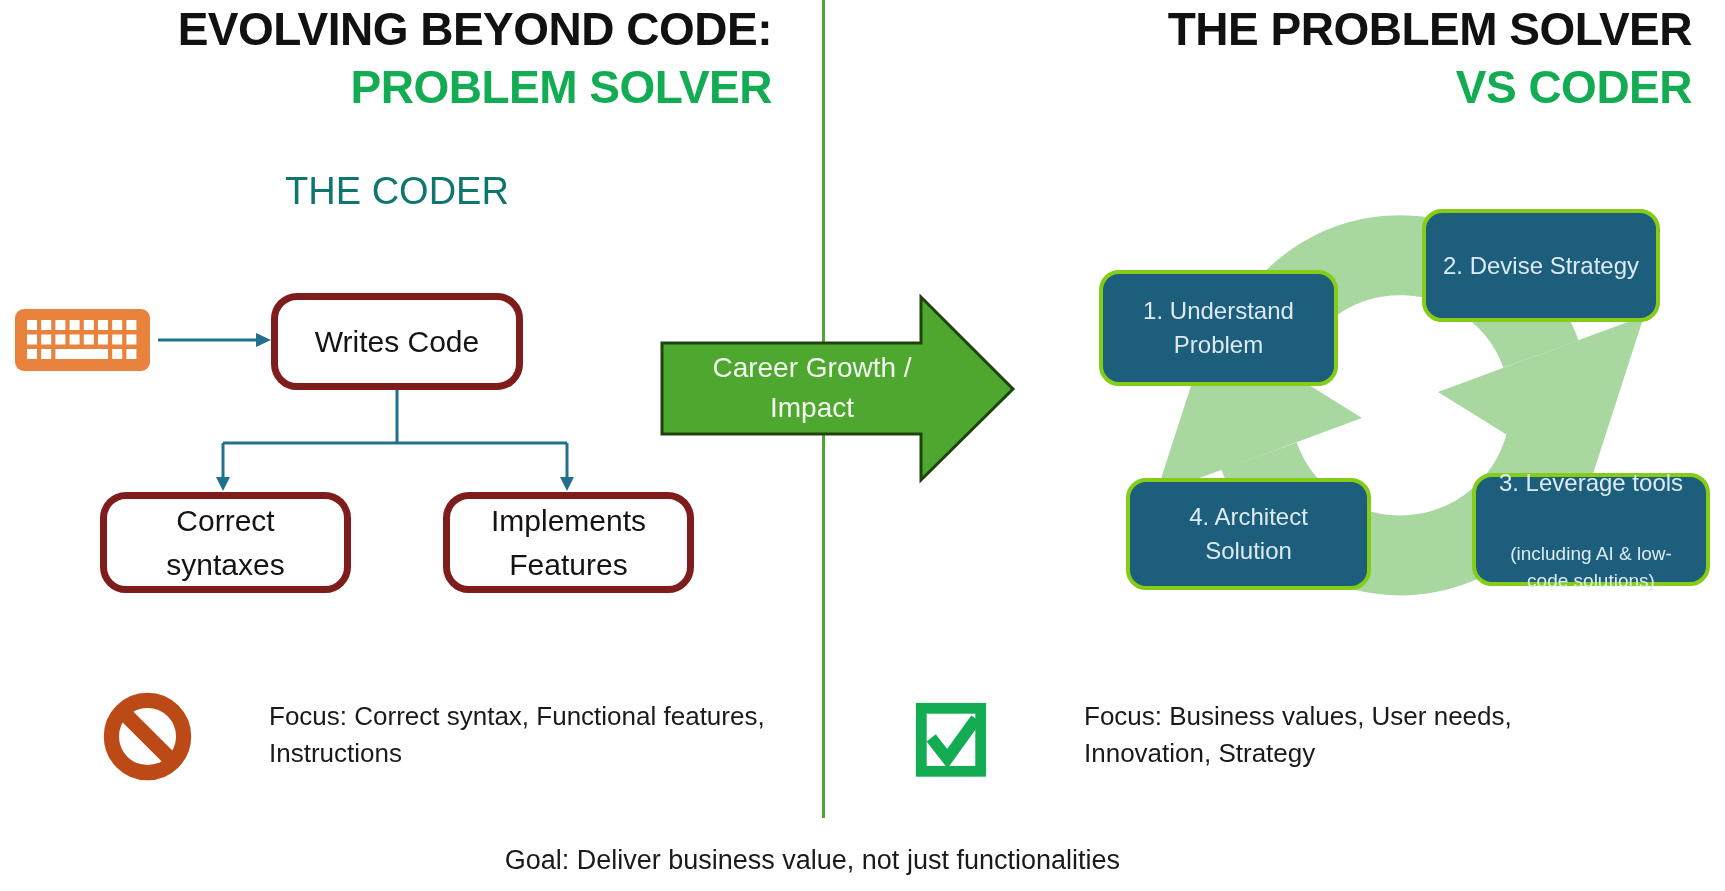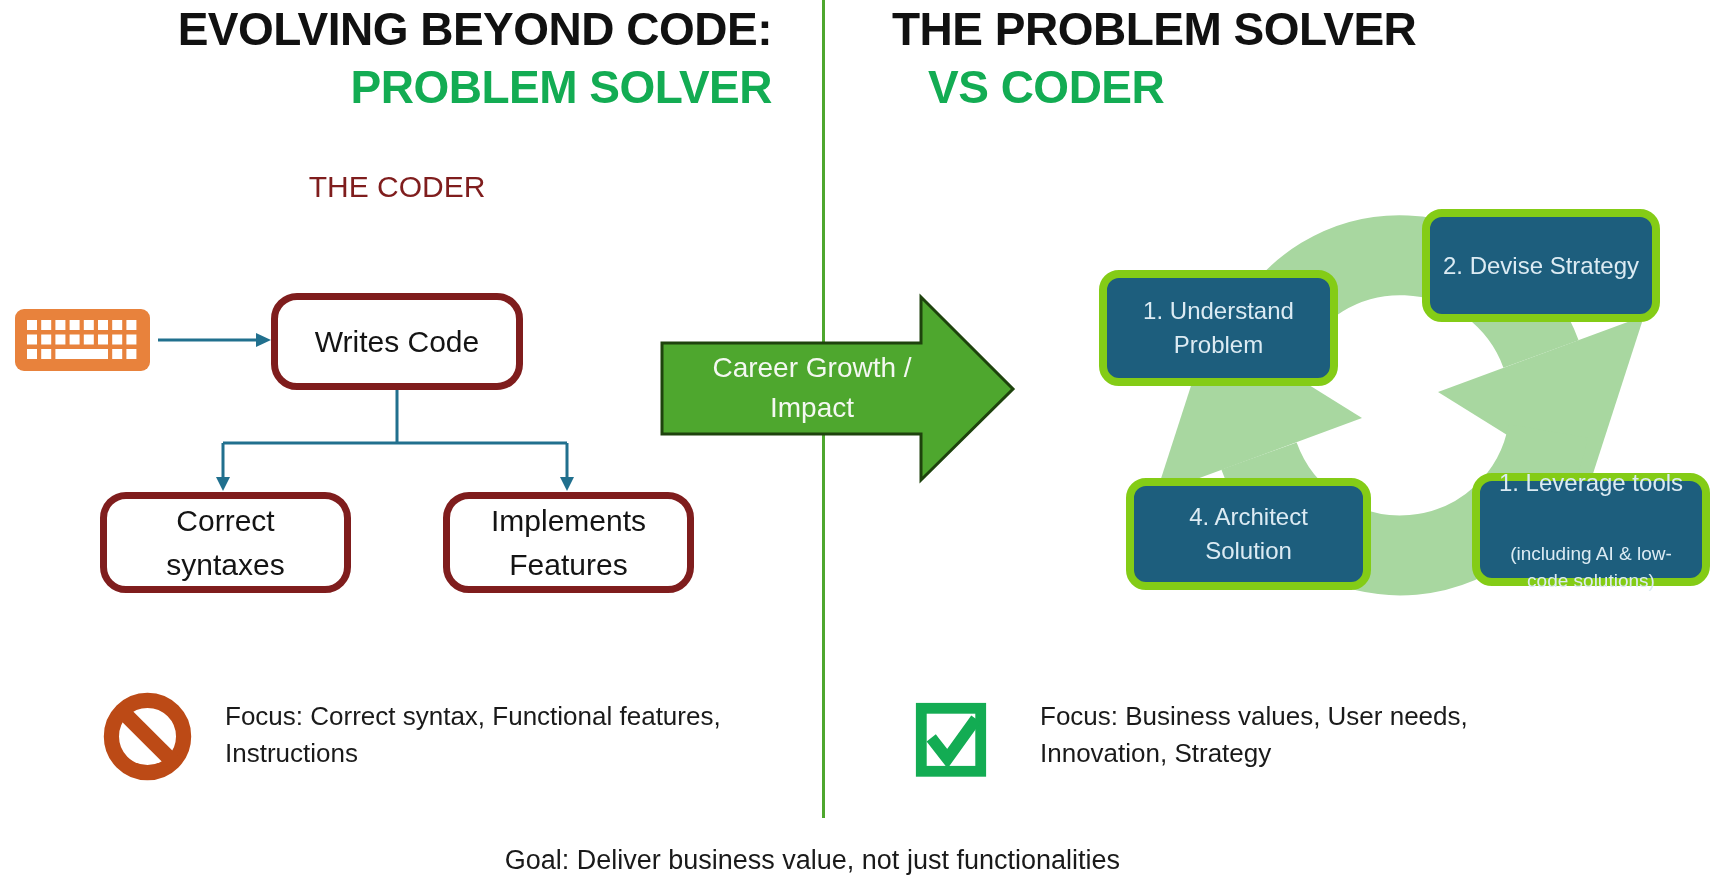--- a/index.html
+++ b/index.html
@@ -6,43 +6,43 @@
   html,body { background:#fff; }
   .canvas {
     position:relative; width:1725px; height:891px; background:#ffffff;
     font-family:"Liberation Sans", sans-serif; overflow:hidden;
   }
   .abs { position:absolute; }
   
   .title { font-size:46px; font-weight:800; letter-spacing:-0.5px; line-height:58px; color:#111; }
   .title .green { color:#13ac53;padding-left:36px; }
   .left-title  { left:0; top:28; width:772px; text-align:right; }
-  .right-title { left:892px; top:28; width:820px; text-align:left; }
-  .section-sub { left:247px; top:170px; width:300px; text-align:center; font-size:30px; color:#7f1d1d; }
+  .right-title { left:872px; top:28; width:820px; text-align:right; }
+  .section-sub { left:247px; top:170px; width:300px; text-align:center; font-size:38px; color:#0f766e; }
   
   .wbox {
     position:absolute; background:#fff; border:7px solid #7f1d1d; border-radius:26px;
     display:flex; align-items:center; justify-content:center; text-align:center;
     font-size:30px; line-height:44px; color:#141414;
   }
   
   .tbox {
-    position:absolute; background:#1d5e7d; border:8px solid #84cc16; border-radius:20px;
+    position:absolute; background:#1d5e7d; border:4px solid #84cc16; border-radius:20px;
     display:flex; flex-direction:column; align-items:center; justify-content:center; text-align:center;
     color:#dcebf3; font-size:24px; line-height:34px; padding:10px 16px;
   }
   .tbox .sub { font-size:19px; line-height:27px; margin-top:40px; }
   .nowrap { white-space:nowrap; }
   
   .career-label {
     left:672px; top:348px; width:280px; text-align:center;
     font-size:28px; line-height:40px; color:#f4f8f1;
   }
   
-  .focus-text { font-size:26px; line-height:37px; color:#1a1a1a; }
+  .focus-text { font-size:26px; line-height:37px; color:#1a1a1a;margin-left:44px; }
   .goal-text  { left:420px; top:845px; width:700px; text-align:right; font-size:27px; color:#1a1a1a; }
   svg { display:block; }
 </style>
 </head>
 <body>
 
 <div class="canvas">
 
   <svg class="abs" style="left:0;top:0" width="1725" height="891" viewBox="0 0 1725 891">
 
@@ -119,21 +119,21 @@
 
   <div class="abs career-label">Career Growth / Impact</div>
 
   <div class="tbox" style="left:1099px;top:270px;width:239px;height:116px">
     <span>1. Understand Problem</span>
   </div>
   <div class="tbox" style="left:1422px;top:209px;width:238px;height:113px">
     <span class="nowrap">2. Devise Strategy</span>
   </div>
   <div class="tbox" style="left:1472px;top:473px;width:238px;height:113px">
-    <span>1. Leverage tools</span>
+    <span>3. Leverage tools</span>
     <span class="sub">(including AI &amp; low-code solutions)</span>
   </div>
   <div class="tbox" style="left:1126px;top:478px;width:245px;height:112px">
     <span>4. Architect Solution</span>
   </div>
 
   <svg class="abs" style="left:100px;top:689px" width="95" height="95" viewBox="0 0 100 100">
     <circle cx="50" cy="50" r="38" fill="none" stroke="#bc4a16" stroke-width="16"></circle>
     <line x1="24" y1="24" x2="76" y2="76" stroke="#bc4a16" stroke-width="16" stroke-linecap="butt"></line>
   </svg>

